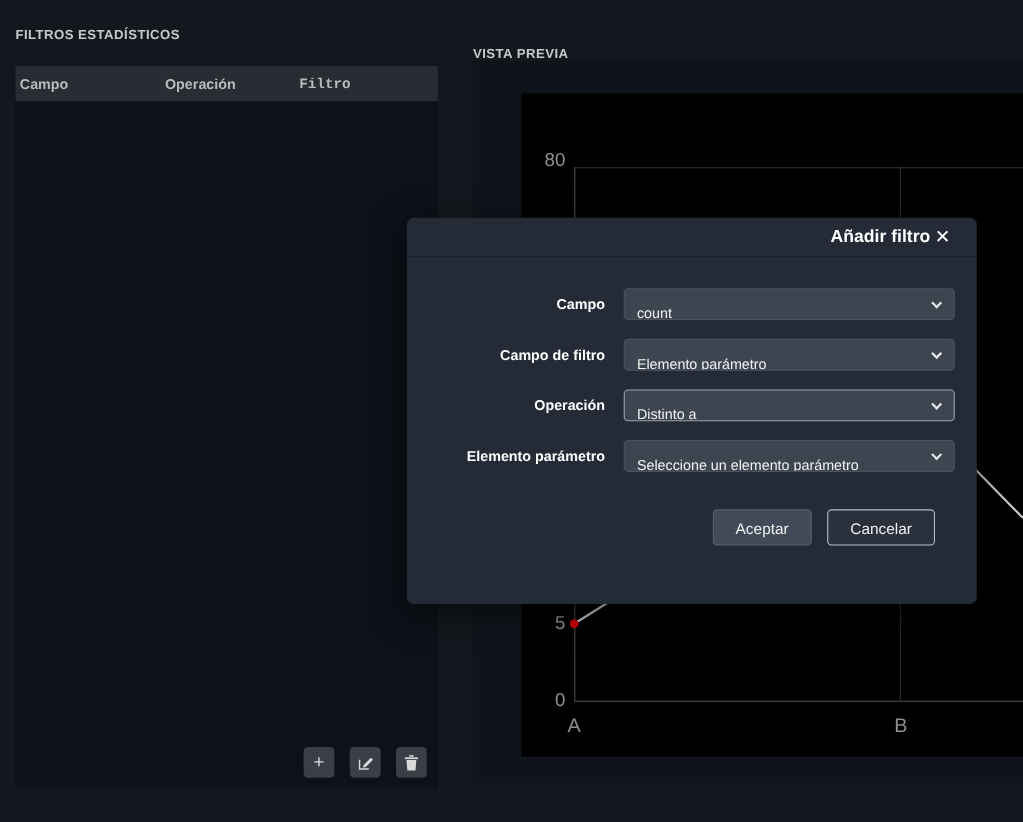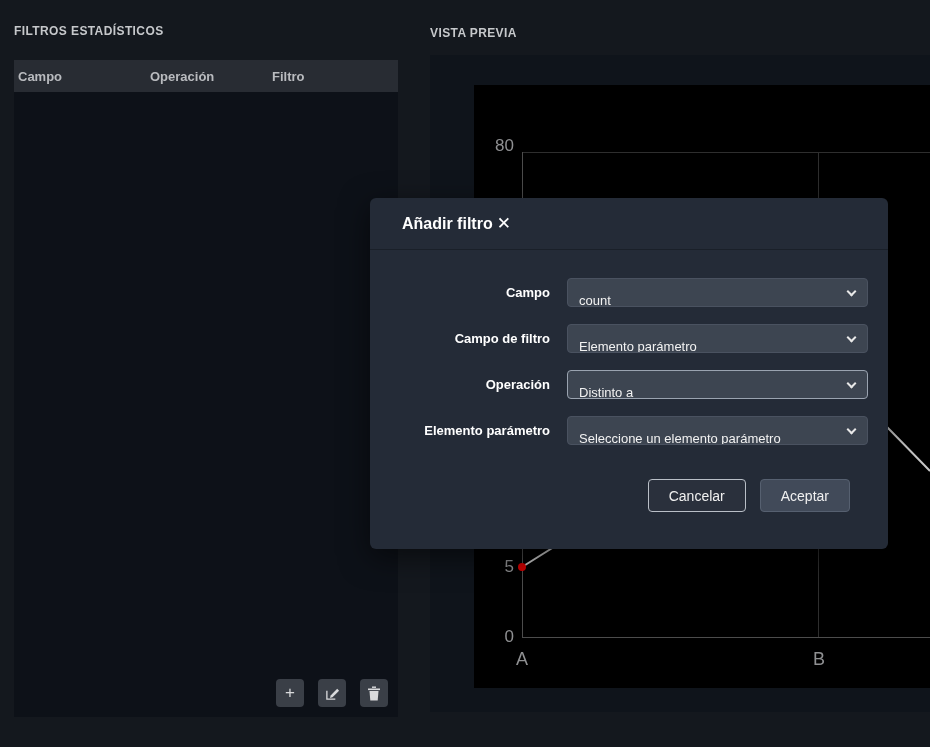--- a/index.html
+++ b/index.html
@@ -24,33 +24,33 @@
     position:absolute; left:14px; top:60px; width:384px; height:657px;
     background:#0d1118;
   }
   .table-header {
     display:flex; height:32px; align-items:center;
     background:#282c33; color:#b9bbbf; font-size:13px; font-weight:bold;
   }
   .table-header .col { padding-left:4px; }
   .col-campo { width:132px; }
   .col-operacion { width:122px; }
-  .col-filtro { flex:1; }
+  .col-filtro { flex:1;font-family:Liberation Mono, monospace; }
   .table-body { position:absolute; top:32px; bottom:48px; left:0; right:0; }
   .left-toolbar {
     position:absolute; right:10px; bottom:10px; display:flex; gap:14px;
   }
   .tool-btn {
     width:28px; height:28px; background:#3a3f47; border:none; border-radius:4px;
     color:#d9dadc; font-size:17px; line-height:26px; text-align:center;
     display:flex; align-items:center; justify-content:center; cursor:pointer;
   }
   .tool-btn svg { display:block; }
   
-  .right-title { left:430px; top:26px; }
+  .right-title { left:430px; top:42px; }
   .right-panel {
     position:absolute; left:430px; top:55px; width:500px; height:657px;
     background:#0f141b;
   }
   .chart-area {
     position:absolute; left:44px; top:30px; right:0; height:603px;
     background:#000;
   }
   .gridline { position:absolute; background:#2e2e2e; }
   .axisline { position:absolute; background:#4c4c4c; }
@@ -63,22 +63,22 @@
   }
   .chart-svg { position:absolute; left:0; top:0; }
   
   .modal {
     position:absolute; left:370px; top:198px; width:518px; height:351px;
     background:#242b37; border-radius:6px;
     box-shadow:0 8px 30px rgba(0,0,0,.55);
     z-index:10;
   }
   .modal-header {
-    display:flex; align-items:center; justify-content:flex-start;
-    height:52px; padding:0 32px;
+    display:flex; align-items:center; justify-content:flex-end;
+    height:36px; padding:0 20px;
     border-bottom:1px solid #1a2029;
   }
   .modal-title { font-size:16px; font-weight:bold; color:#ffffff; }
   .modal-close {
     background:none; border:none; color:#ffffff; font-size:17px;
     cursor:pointer; line-height:1; padding:2px 4px;
   }
   .modal-body { padding:28px 20px 0 20px; }
   .form-row { display:flex; align-items:center; margin-bottom:17px; }
   .form-label {
@@ -209,18 +209,18 @@
 
     <div class="form-row">
       <div class="form-label">Elemento parámetro</div>
       <div class="select-box">
         <span>Seleccione un elemento parámetro</span>
         <span class="chevron"></span>
       </div>
     </div>
 
     <div class="modal-footer">
+      <button class="btn btn-accept">Aceptar</button>
       <button class="btn btn-cancel">Cancelar</button>
-      <button class="btn btn-accept">Aceptar</button>
     </div>
 
   </div>
 </div>
 
 </body></html>

